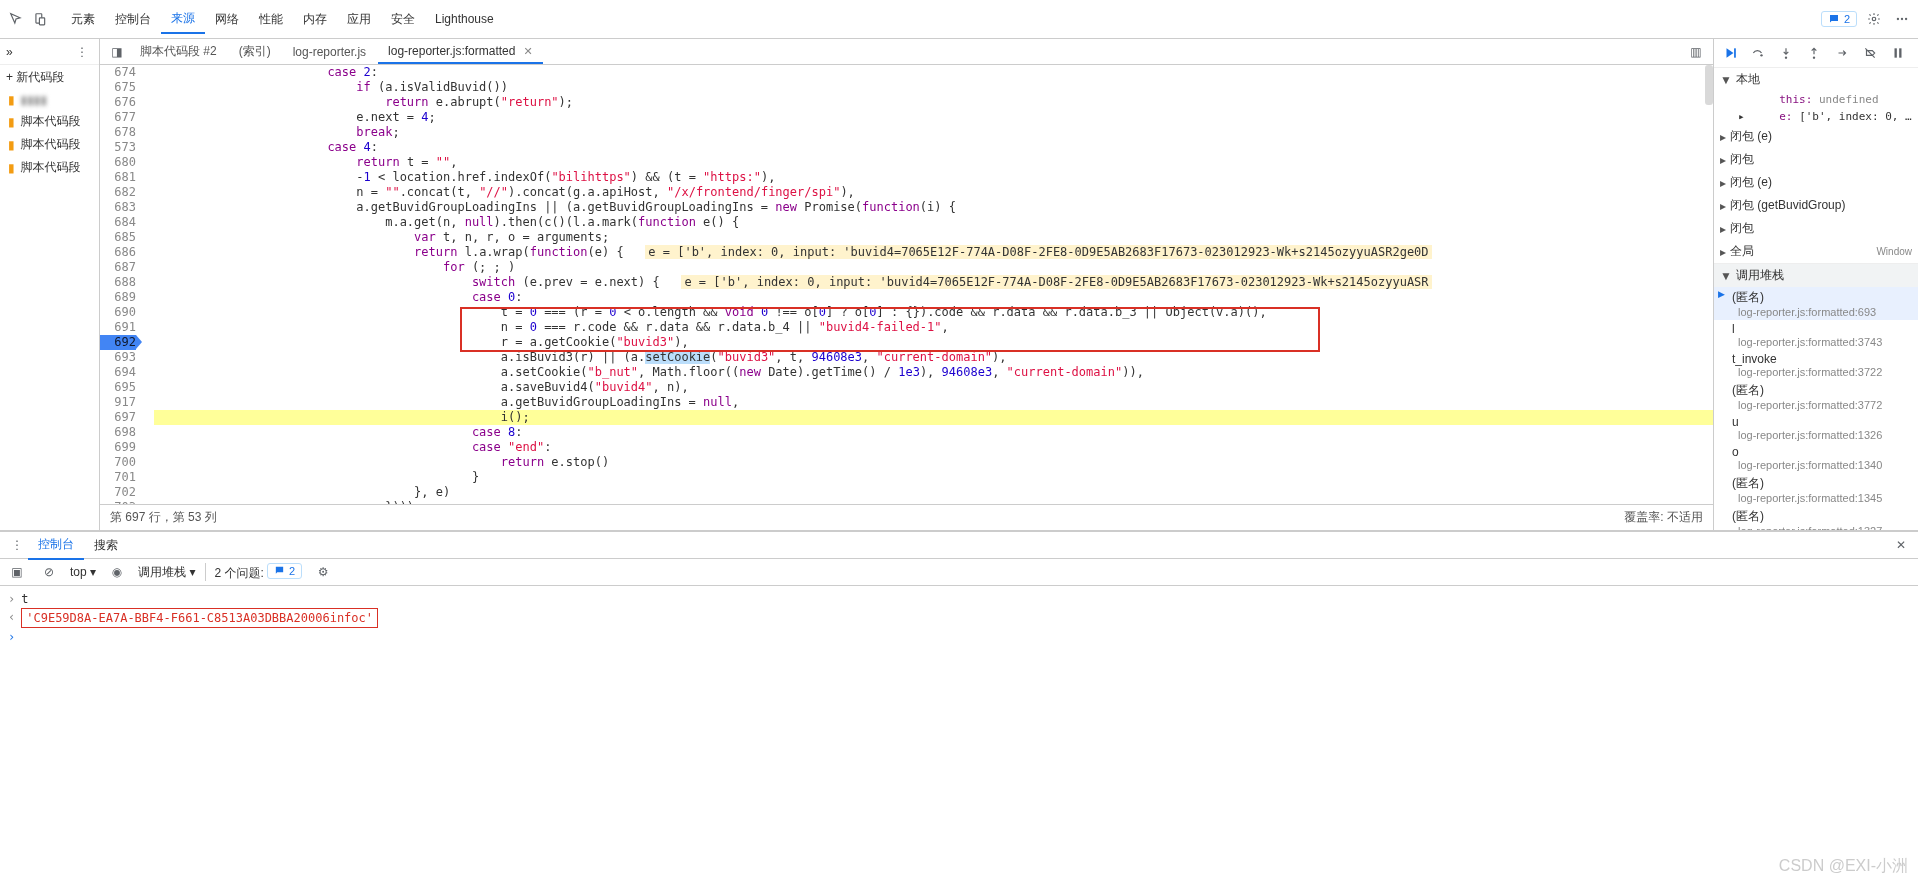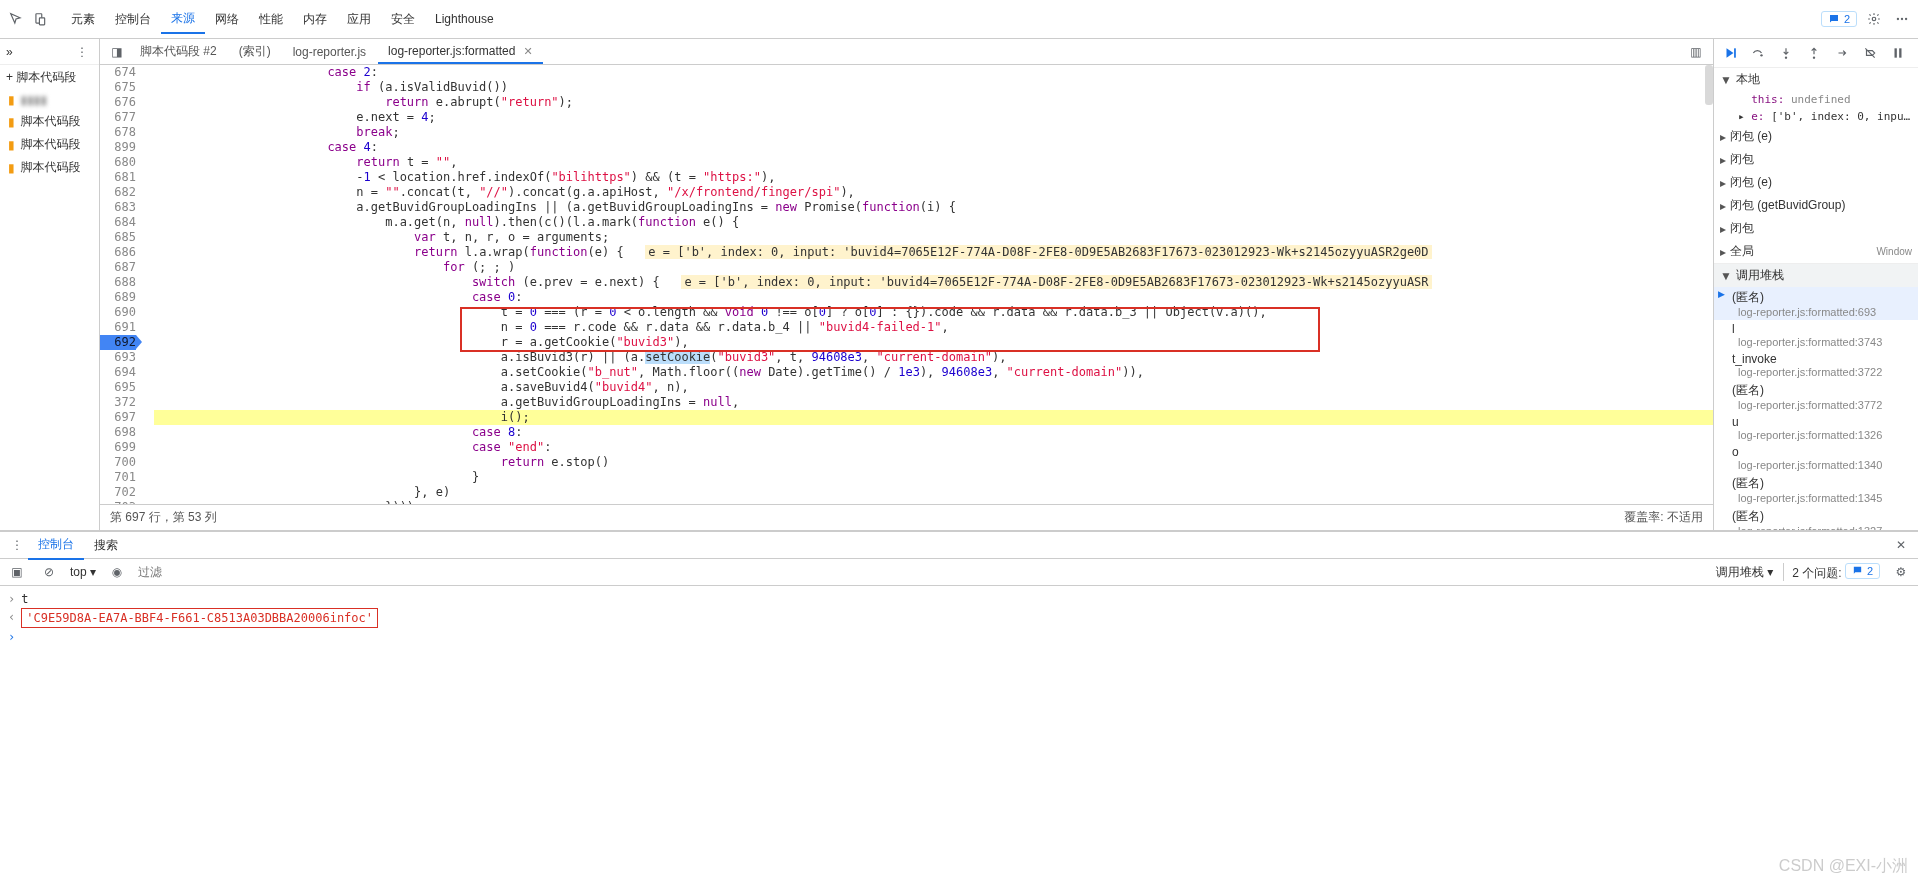--- a/index.html
+++ b/index.html
@@ -50,21 +50,21 @@
 
 .right-pane { width: 205px; border-left: 1px solid #ccc; display: flex; flex-direction: column; overflow-y: auto; font-size: 12px; position: relative; }
 .right-toolbar { display: flex; align-items: center; gap: 8px; padding: 4px 6px; border-bottom: 1px solid #eee; color: #5f6368; }
 .right-toolbar .rt-icon { width: 20px; height: 20px; display: flex; align-items: center; justify-content: center; cursor: pointer; }
 .right-toolbar .play { color: #1a73e8; }
 .scope-sec { border-bottom: 1px solid #eee; }
 .scope-hdr { display: flex; align-items: center; padding: 3px 6px; cursor: pointer; color: #333; }
 .scope-hdr .tri { margin-right: 4px; color: #555; }
 .scope-hdr .sub { margin-left: auto; color: #888; font-size: 10px; }
 .scope-item { padding: 2px 2px 2px 24px; font-family: Consolas, monospace; font-size: 11px; white-space: nowrap; overflow: hidden; text-overflow: ellipsis; }
-.prop { color: #881280; }
+.prop { color: #881280; margin-left: 28px; }
 .val { color: #888; }
 .stack-item { padding: 2px 6px 2px 18px; cursor: pointer; }
 .stack-item.active { background: #e8f0fe; position: relative; padding-left: 18px; }
 .stack-item.active::before { content: "▶"; position: absolute; left: 4px; color: #1a73e8; font-size: 9px; }
 .stack-loc { color: #888; font-size: 11px; padding-left: 6px; }
 
 
 .console { display: flex; flex-direction: column; border-top: 1px solid #ccc; height: 350px; }
 .console-tabs { display: flex; align-items: center; height: 27px; border-bottom: 1px solid #ccc; padding: 0 6px; }
 .ctab { padding: 5px 10px; font-size: 12px; cursor: pointer; }
@@ -134,21 +134,21 @@
     </div>
   </div>
 
   <div class="main">
 
     <div class="left-nav">
       <div class="left-nav-head">
         <span>»</span>
         <span class="tb-icon">⋮</span>
       </div>
-      <div class="snippet-btn">+ 脚本代码段</div>
+      <div class="snippet-btn">+ 新代码段</div>
       <div class="snippet-item">
           <span class="ficon">▮</span>
           <span style="filter:blur(2px);color:#999">▮▮▮▮</span>
         </div>
       <div class="snippet-item">
           <span class="ficon">▮</span>
           <span>脚本代码段</span>
         </div>
       <div class="snippet-item">
           <span class="ficon">▮</span>
@@ -179,38 +179,38 @@
         <span style="margin-left:auto" class="tb-icon">▥</span>
       </div>
 
       <div class="editor-body">
         <div class="gutter" id="gutter">
             <div class="ln">674</div>
             <div class="ln">675</div>
             <div class="ln">676</div>
             <div class="ln">677</div>
             <div class="ln">678</div>
-            <div class="ln">899</div>
+            <div class="ln">573</div>
             <div class="ln">680</div>
             <div class="ln">681</div>
             <div class="ln">682</div>
             <div class="ln">683</div>
             <div class="ln">684</div>
             <div class="ln">685</div>
             <div class="ln">686</div>
             <div class="ln">687</div>
             <div class="ln">688</div>
             <div class="ln">689</div>
             <div class="ln">690</div>
             <div class="ln">691</div>
             <div class="ln bp">692</div>
             <div class="ln">693</div>
             <div class="ln">694</div>
             <div class="ln">695</div>
-            <div class="ln">372</div>
+            <div class="ln">917</div>
             <div class="ln">697</div>
             <div class="ln">698</div>
             <div class="ln">699</div>
             <div class="ln">700</div>
             <div class="ln">701</div>
             <div class="ln">702</div>
             <div class="ln">703</div>
             <div class="ln">704</div>
           </div>
         <div class="code" id="code"><div class="line">                        <span class="kw">case</span> <span class="num">2</span>:</div><div class="line">                            <span class="kw">if</span> (a.isValidBuvid())</div><div class="line">                                <span class="kw">return</span> e.abrupt(<span class="str">"return"</span>);</div><div class="line">                            e.next = <span class="num">4</span>;</div><div class="line">                            <span class="kw">break</span>;</div><div class="line">                        <span class="kw">case</span> <span class="num">4</span>:</div><div class="line">                            <span class="kw">return</span> t = <span class="str">""</span>,</div><div class="line">                            -<span class="num">1</span> &lt; location.href.indexOf(<span class="str">"bilihttps"</span>) &amp;&amp; (t = <span class="str">"https:"</span>),</div><div class="line">                            n = <span class="str">""</span>.concat(t, <span class="str">"//"</span>).concat(g.a.apiHost, <span class="str">"/x/frontend/finger/spi"</span>),</div><div class="line">                            a.getBuvidGroupLoadingIns || (a.getBuvidGroupLoadingIns = <span class="kw">new</span> Promise(<span class="kw">function</span>(i) {</div><div class="line">                                m.a.get(n, <span class="kw">null</span>).then(c()(l.a.mark(<span class="kw">function</span> e() {</div><div class="line">                                    <span class="kw">var</span> t, n, r, o = arguments;</div><div class="line">                                    <span class="kw">return</span> l.a.wrap(<span class="kw">function</span>(e) {   <span class="ov">e = ['b', index: 0, input: 'buvid4=7065E12F-774A-D08F-2FE8-0D9E5AB2683F17673-023012923-Wk+s2145ozyyuASR2ge0D</span></div><div class="line">                                        <span class="kw">for</span> (; ; )</div><div class="line">                                            <span class="kw">switch</span> (e.prev = e.next) {   <span class="ov">e = ['b', index: 0, input: 'buvid4=7065E12F-774A-D08F-2FE8-0D9E5AB2683F17673-023012923-Wk+s2145ozyyuASR</span></div><div class="line">                                            <span class="kw">case</span> <span class="num">0</span>:</div><div class="line">                                                t = <span class="num">0</span> === (r = <span class="num">0</span> &lt; o.length &amp;&amp; <span class="kw">void</span> <span class="num">0</span> !== o[<span class="num">0</span>] ? o[<span class="num">0</span>] : {}).code &amp;&amp; r.data &amp;&amp; r.data.b_3 || Object(v.a)(),</div><div class="line">                                                n = <span class="num">0</span> === r.code &amp;&amp; r.data &amp;&amp; r.data.b_4 || <span class="str">"buvid4-failed-1"</span>,</div><div class="line">                                                r = a.getCookie(<span class="str">"buvid3"</span>),</div><div class="line">                                                a.isBuvid3(r) || (a.<span class="sel">setCookie</span>(<span class="str">"buvid3"</span>, t, <span class="num">94608e3</span>, <span class="str">"current-domain"</span>),</div><div class="line">                                                a.setCookie(<span class="str">"b_nut"</span>, Math.floor((<span class="kw">new</span> Date).getTime() / <span class="num">1e3</span>), <span class="num">94608e3</span>, <span class="str">"current-domain"</span>)),</div><div class="line">                                                a.saveBuvid4(<span class="str">"buvid4"</span>, n),</div><div class="line">                                                a.getBuvidGroupLoadingIns = <span class="kw">null</span>,</div><div class="line hl-697">                                                i();</div><div class="line">                                            <span class="kw">case</span> <span class="num">8</span>:</div><div class="line">                                            <span class="kw">case</span> <span class="str">"end"</span>:</div><div class="line">                                                <span class="kw">return</span> e.stop()</div><div class="line">                                            }</div><div class="line">                                    }, e)</div><div class="line">                                })))</div><div class="line"></div></div>
@@ -353,21 +353,20 @@
       <span class="tb-icon">⋮</span>
       <div class="ctab active">控制台</div>
       <div class="ctab">搜索</div>
       <span style="margin-left:auto" class="tb-icon">✕</span>
     </div>
     <div class="console-toolbar">
       <span class="tb-icon">▣</span>
       <span class="tb-icon">⊘</span>
       <span><span>top</span> ▾</span>
       <span class="tb-icon">◉</span>
-      <input class="ct-input" placeholder="过滤" style="">
       <span><span>调用堆栈</span> ▾</span>
       <span style="border-left:1px solid #ccc;padding-left:8px">
         <span>2 个问题:</span>
         <span class="badge-link">
             <svg viewBox="0 0 24 24" style="width:11px;height:11px">
               <path fill="#1a73e8" d="M4 4h16v12H7l-3 3z"></path>
             </svg>
             <span>2</span>
           </span>
       </span>

